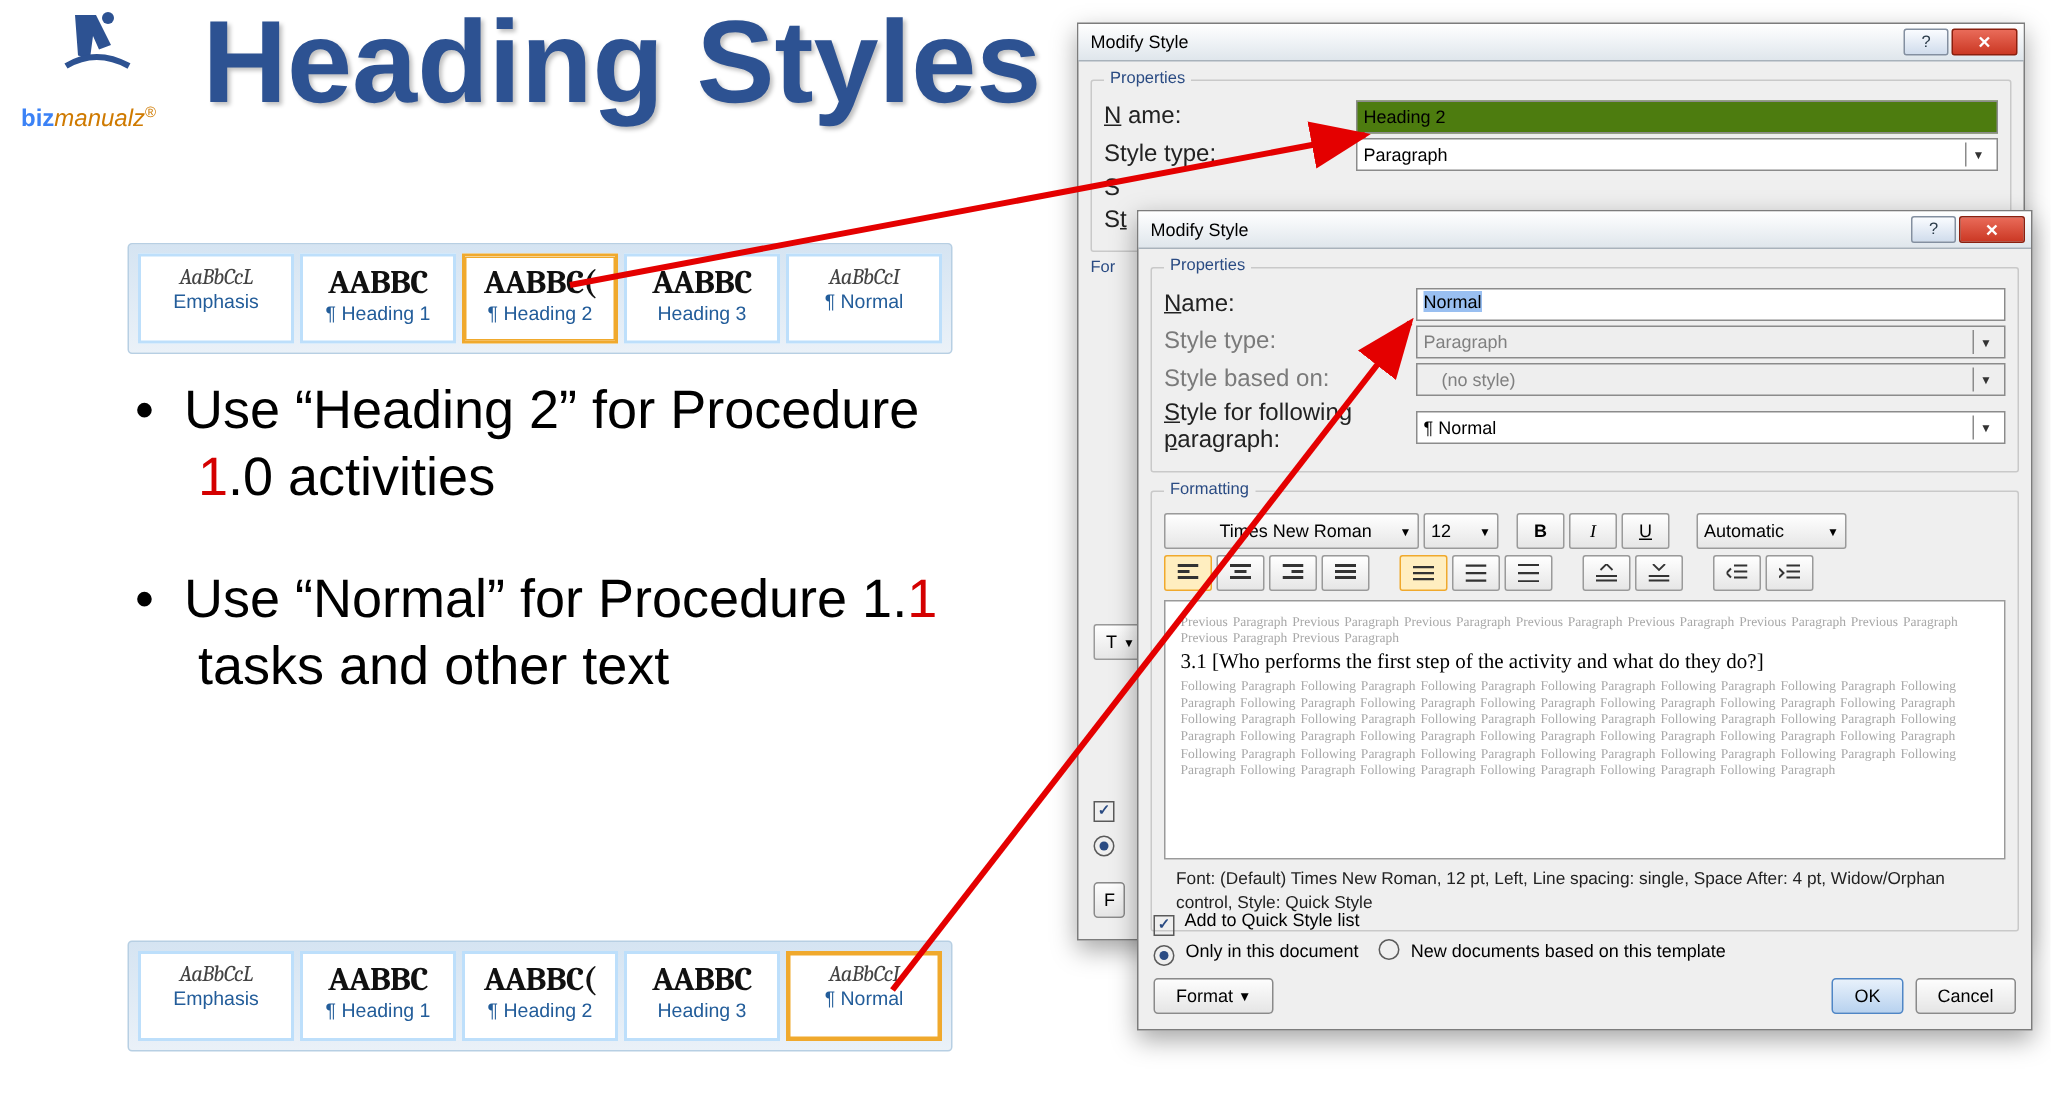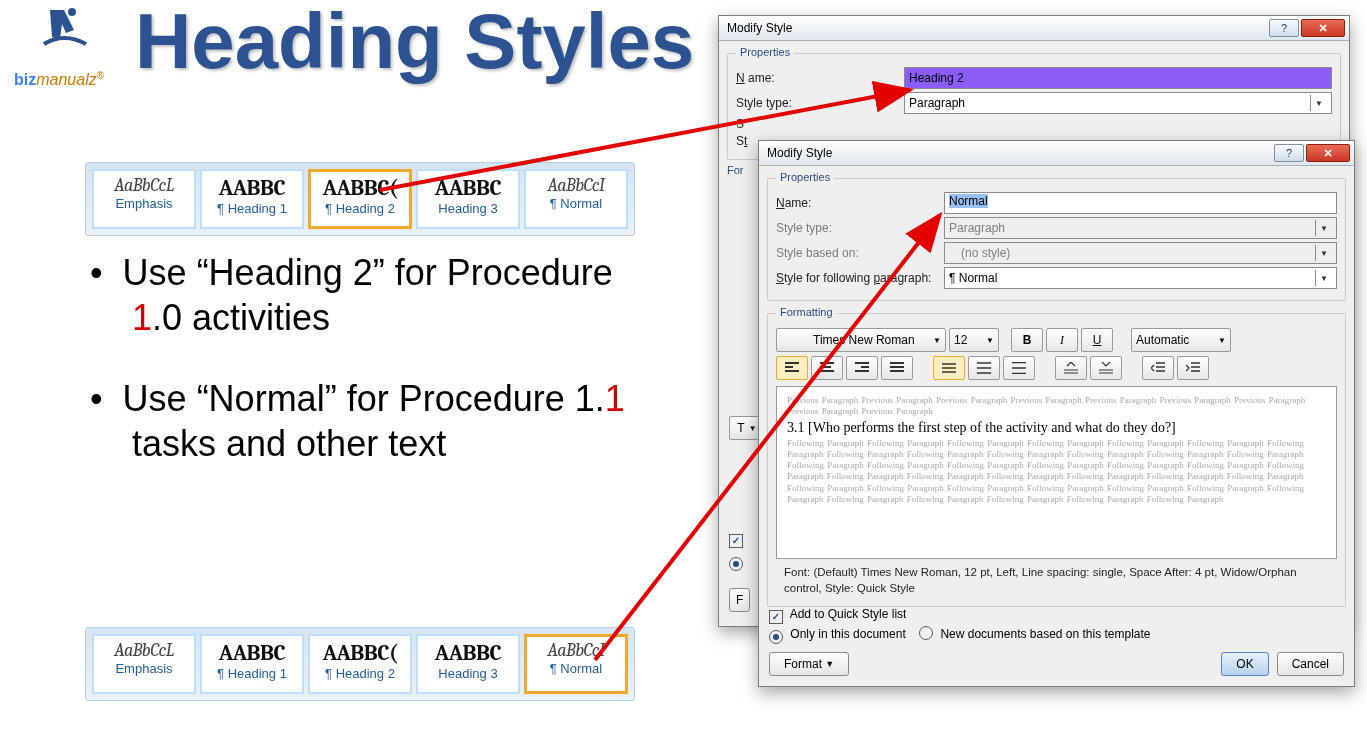--- a/index.html
+++ b/index.html
@@ -69,21 +69,21 @@
     text-align: center;
     position: relative;
     font-family: "Calibri", Arial, sans-serif;
   }
   .gallery .cell.selected {
     border: 2px solid #f0a92d;
     box-shadow: 0 0 0 1px #f0a92d inset;
   }
   .gallery .cell .sample {
     margin-top: 4px;
-    font-size: 18px;
+    font-size: 15px;
     letter-spacing: -0.5px;
   }
   .gallery .cell .sample.italic { font-style: italic; font-family: "Cambria", Georgia, serif; color:#444; }
   .gallery .cell .sample.caps   { font-family: "Cambria", Georgia, serif; font-weight: 700; color:#111; font-variant: small-caps; font-size:22px;}
   .gallery .cell .label { font-size: 13px; color: #235d9a; font-family: "Segoe UI", sans-serif; text-align: center; }
 
   
   .dialog {
     position: absolute;
     border: 1px solid #7c7c7c;
@@ -152,21 +152,21 @@
     font-size: 11px;
     color: #2a4b83;
   }
   .form-row {
     display: flex;
     align-items: center;
     margin: 3px 0;
   }
   .form-row .lab {
     width: 168px;
-    font-size: 12px;
+    font-size: 16px;
     color: #222;
   }
   .form-row .lab.disabled { color: #7a7a7a; }
   input.txt, .combo {
     flex: 1;
     height: 18px;
     border: 1px solid #8b8b8b;
     background: #fff;
     font-size: 12px;
     padding: 1px 4px;
@@ -334,21 +334,21 @@
 <div class="dialog back">
   <div class="titlebar">
     <span class="title">Modify Style</span>
     <div class="winbtn">?</div>
     <div class="winbtn close">✕</div>
   </div>
   <div class="fieldset">
     <div class="legend">Properties</div>
     <div class="form-row">
       <span class="lab"><u>N</u><span> </span>ame:</span>
-      <input class="txt" style="background: #8b5cf6;" value="Heading 2">
+      <input class="txt" style="background: #4d7c0f;" value="Heading 2">
     </div>
     <div class="form-row">
       <span class="lab">Style type:</span>
       <div class="combo">
           <span>Paragraph</span>
           <span class="arrow">▼</span>
         </div>
     </div>
 
     <div class="form-row">

